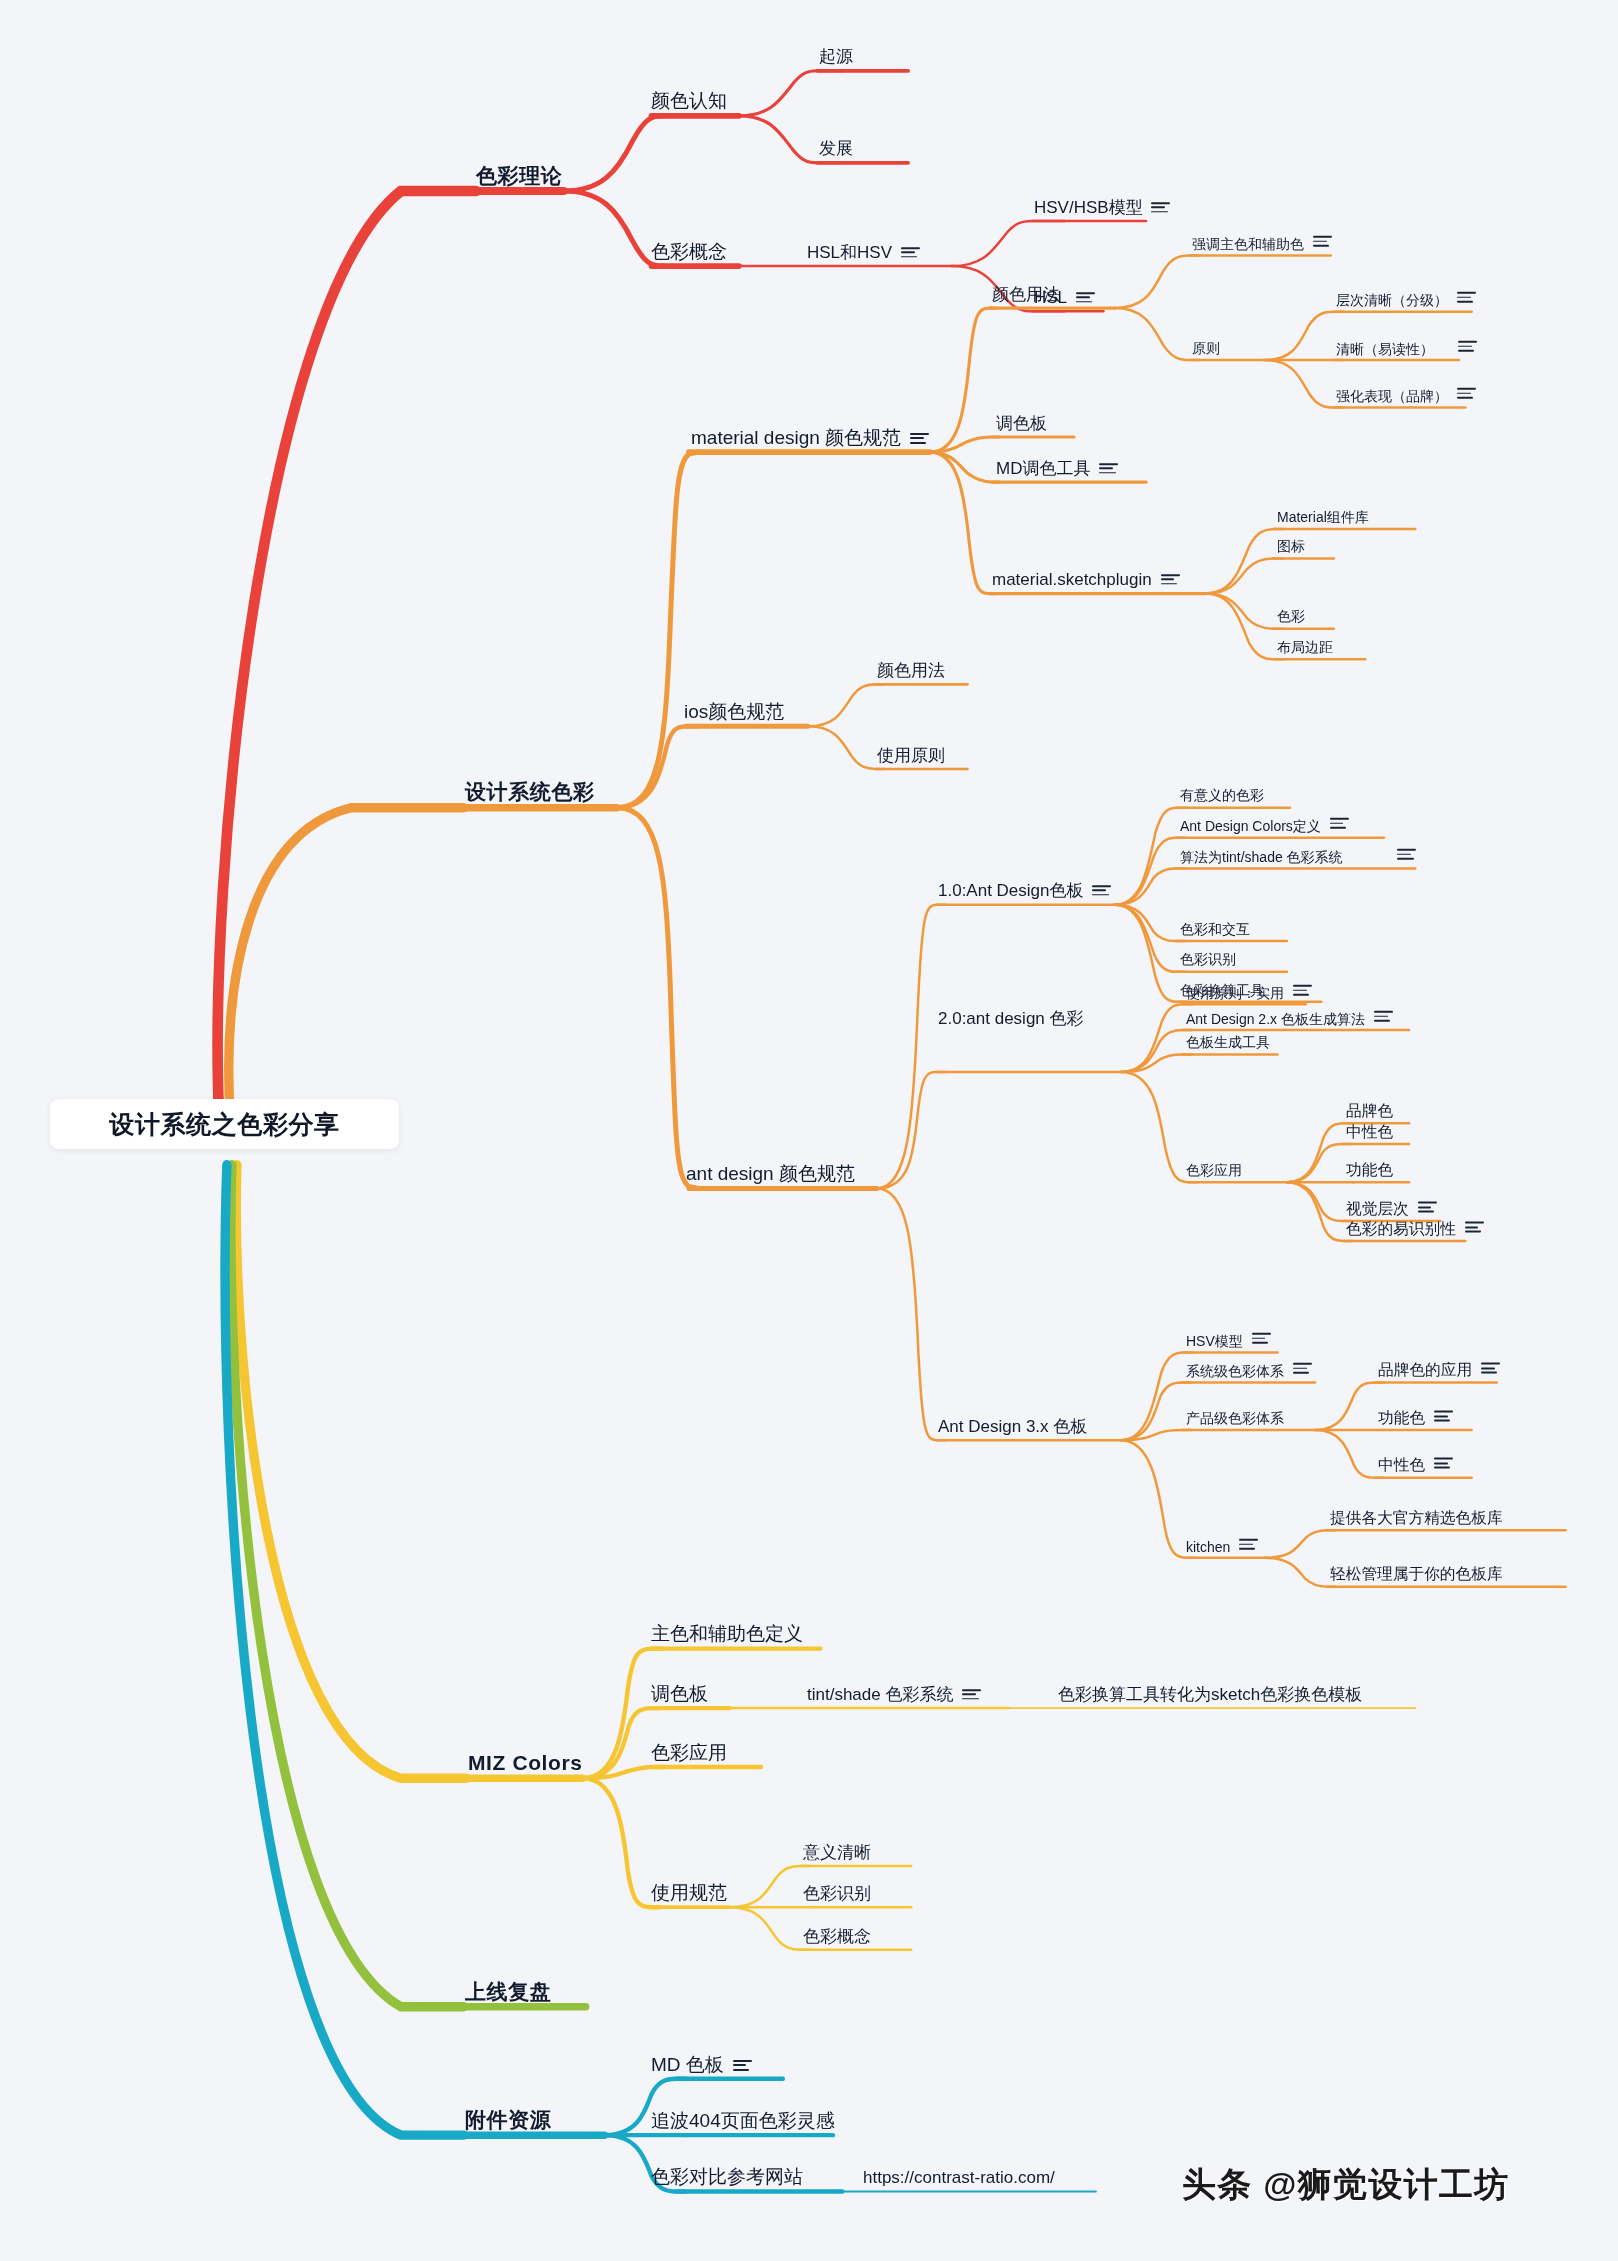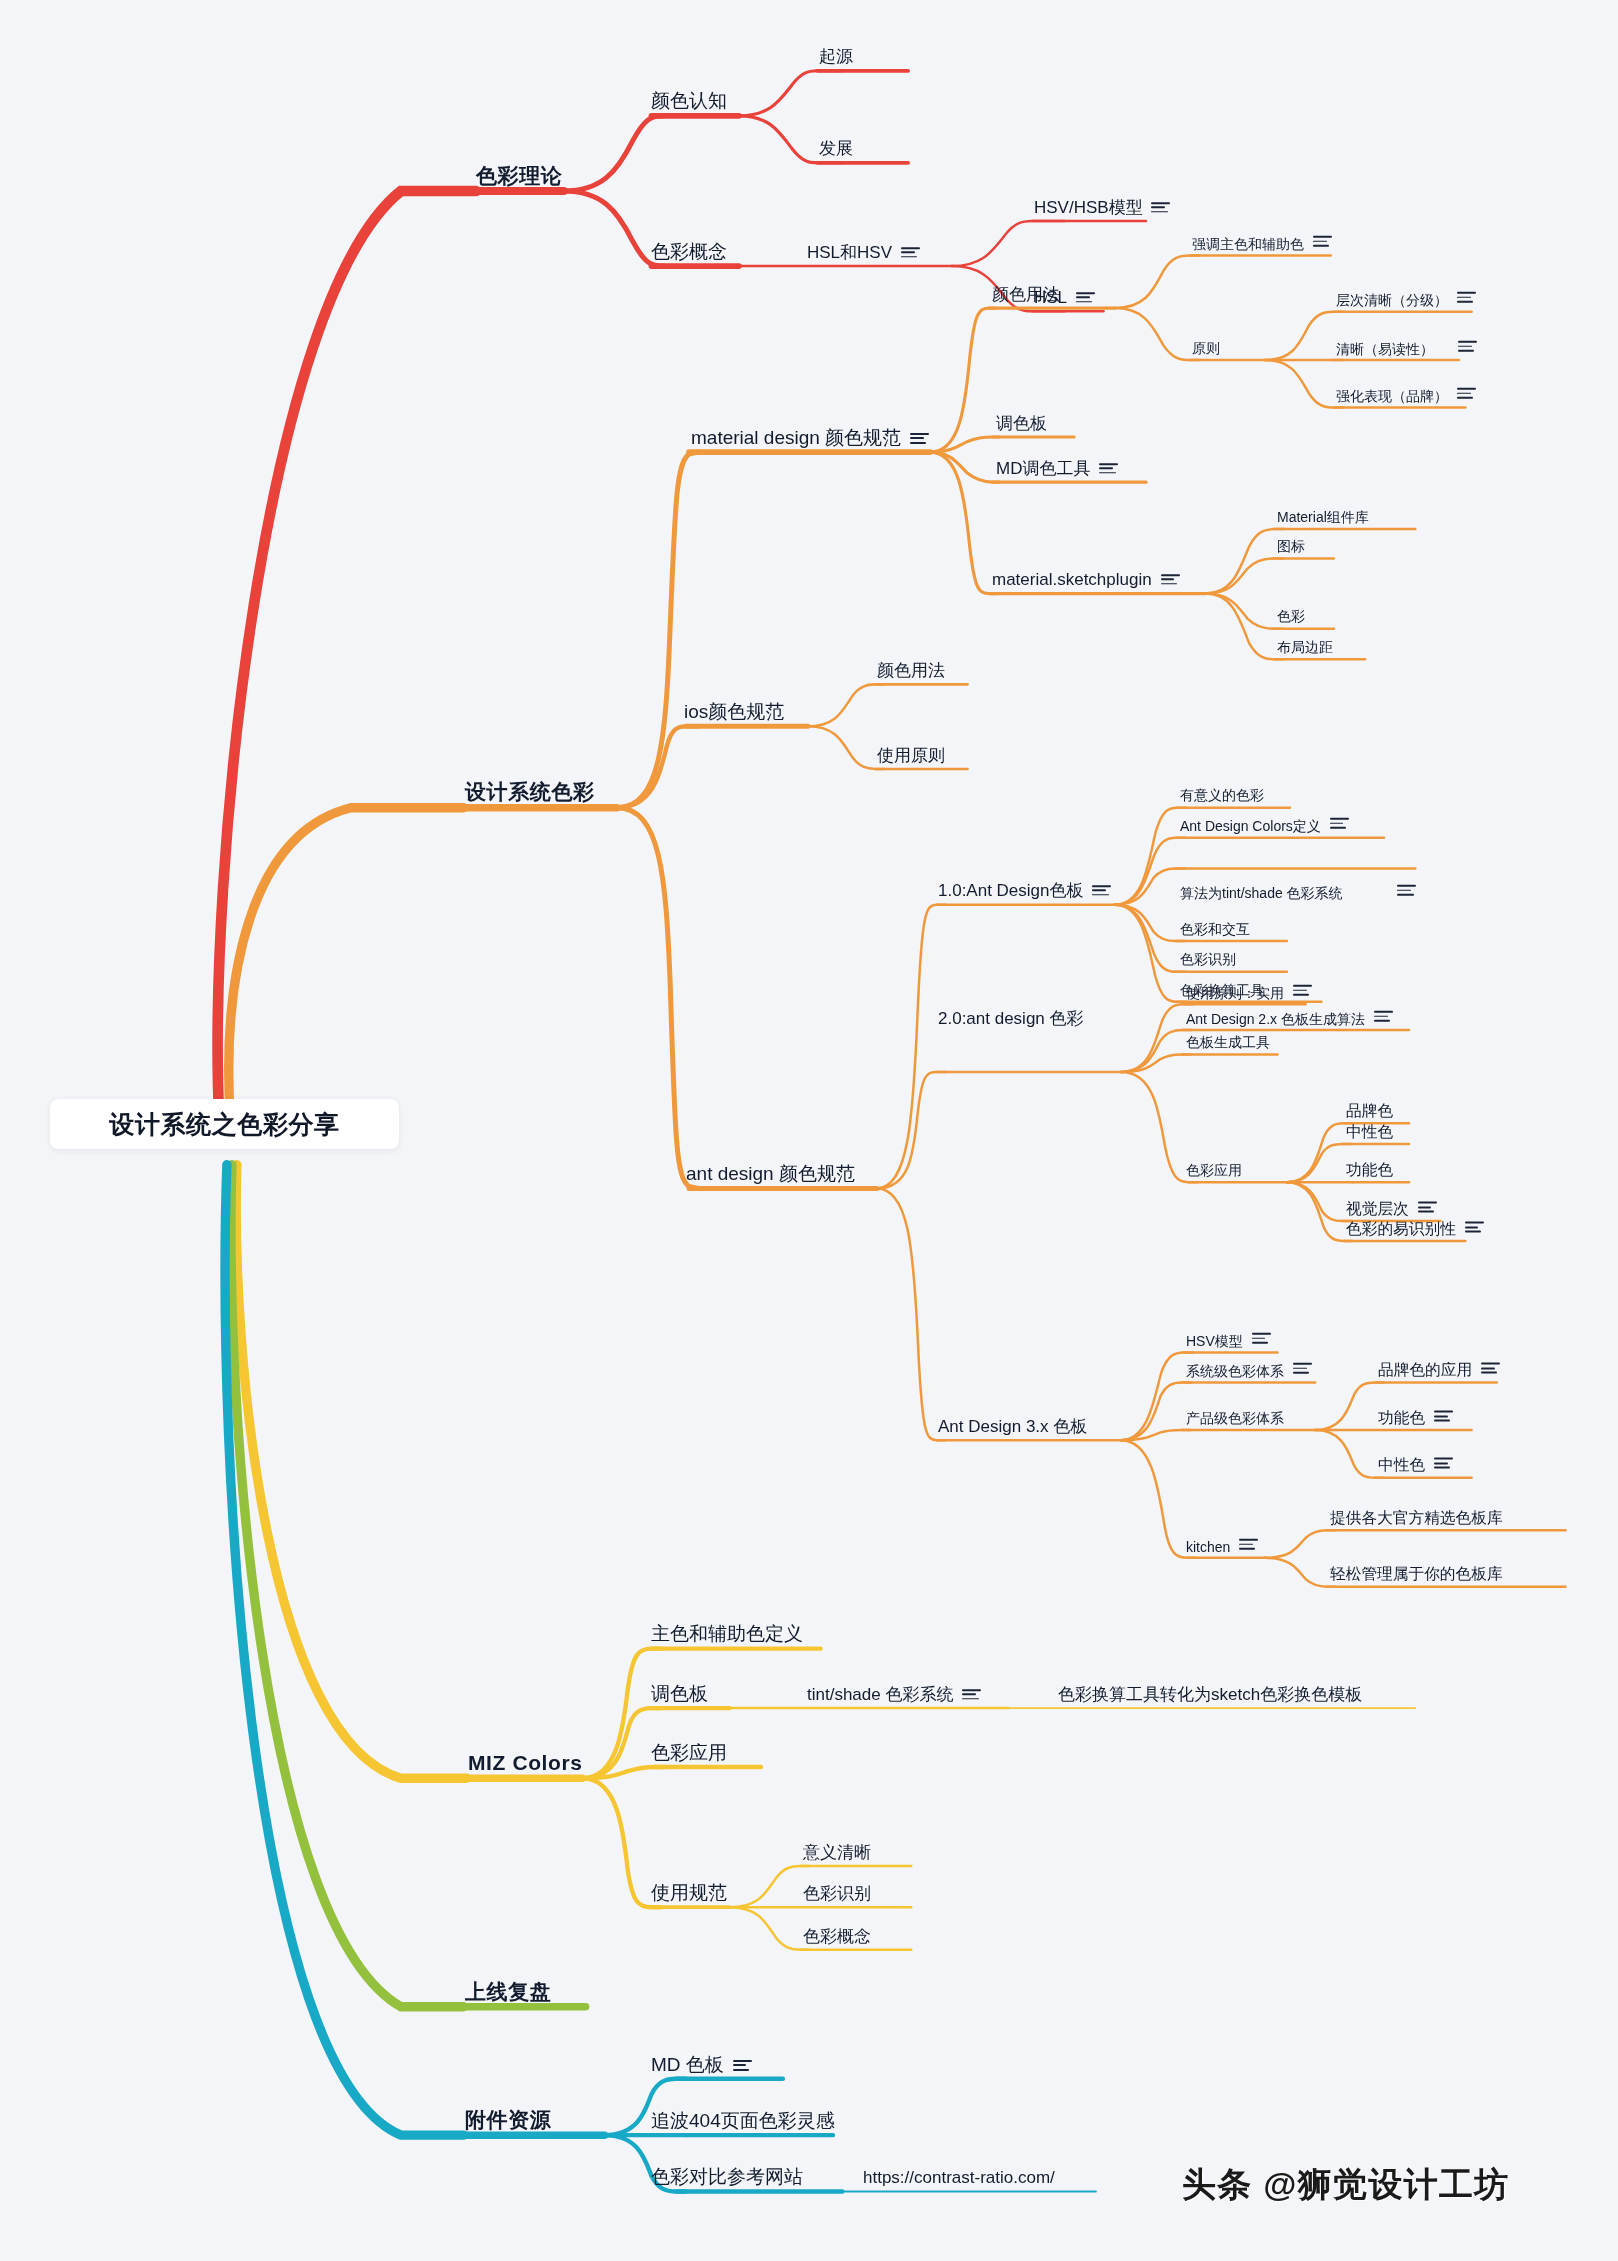--- a/index.html
+++ b/index.html
@@ -399,21 +399,21 @@
     <span class="txt">有意义的色彩</span>
   </div>
   <div class="node lv4" style="left:1180px;top:833px;">
     <span class="txt">Ant Design Colors定义</span>
     <span class="note">
         <i></i>
         <i></i>
         <i></i>
       </span>
   </div>
-  <div class="node lv4" style="left:1180px;top:900px;gap:46px;">
+  <div class="node lv4" style="left:1180px;top:864px;gap:46px;">
     <span class="txt">算法为tint/shade 色彩系统</span>
     <span class="note">
         <i></i>
         <i></i>
         <i></i>
       </span>
   </div>
   <div class="node lv4" style="left:1180px;top:937px;">
     <span class="txt">色彩和交互</span>
   </div>

